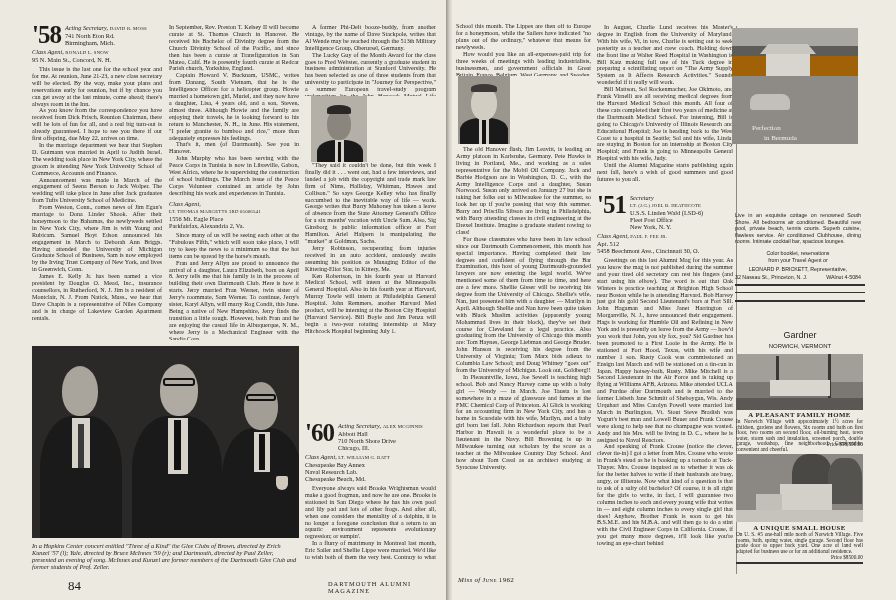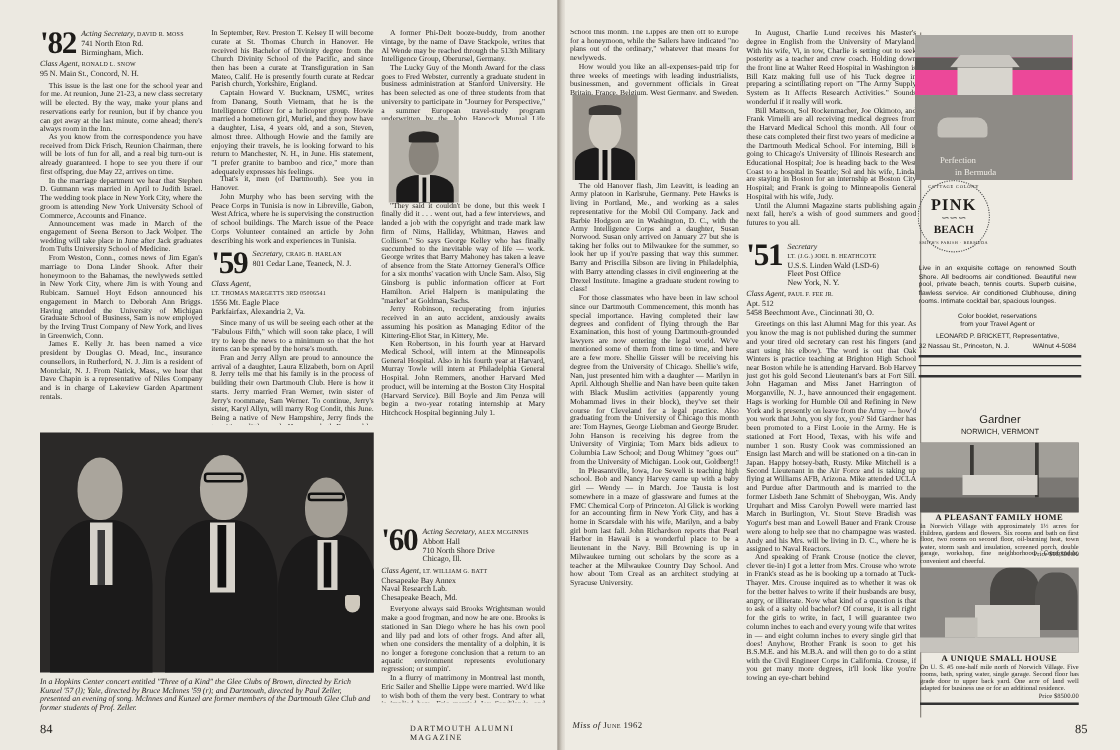--- a/index.html
+++ b/index.html
@@ -16,39 +16,39 @@
   .classinfo { font-size: 6.3px; line-height: 7px; text-align: left; }
   .classinfo i { font-style: italic; }
   .sc { font-size: 4.8px; letter-spacing: 0.2px; text-transform: uppercase; }
   .agent { font-size: 6.3px; line-height: 7px; margin-bottom: 3px; text-align: left; }
   .photo { background: #2a2827; position: relative; overflow: hidden; }
   .photo .head { position: absolute; border-radius: 50% 50% 46% 46%; background: #9c978f; }
   .photo .body { position: absolute; background: #1b1a1a; border-radius: 40% 40% 0 0; }
   .photo .shirt { position: absolute; background: #d6d2ca; }
   .photo .tie { position: absolute; background: #111; }
   .caption { position: absolute; font-style: italic; font-size: 6.3px; line-height: 7px; }
-  .folio { position: absolute; font-size: 10px; }
+  .folio { position: absolute; font-size: 13px; margin-left: 36px; }
   .footer { position: absolute; font-size: 6.4px; letter-spacing: 1px; text-transform: uppercase; }
   .ad-photo { position: absolute; background: #6f6c68; overflow: hidden; }
   .rule { position: absolute; height: 1px; background: #333; }
   .ad-text { position: absolute; font-family: "Liberation Sans", sans-serif; font-size: 5.3px; line-height: 6.5px; }
   .hills-title { position: absolute; font-family: "Liberation Sans", sans-serif; font-weight: bold; font-size: 21px; letter-spacing: 4px; }
   .center { text-align: center; }
   .house-title { position: absolute; font-weight: bold; font-size: 6.8px; text-transform: uppercase; text-align: center; letter-spacing: 0.4px; }
   .house-desc { position: absolute; font-size: 5.3px; line-height: 5.6px; text-align: justify; }
   .seal { position: absolute; text-align: center; }
 </style>
 </head>
 <body>
 
 <div class="page page-left">
 
   <div class="col" style="left:32px; top:24px; width:130px;">
     <div class="classhead">
-      <span class="classnum">'82</span>
+      <span class="classnum">'58</span>
       <div class="classinfo">
         <i>Acting Secretary,</i> <span class="sc">David R. Moss</span><br>
         <span>741 North Eton Rd.</span><br>
         <span>Birmingham, Mich.</span>
       </div>
     </div>
     <div class="agent">
       <i>Class Agent,</i> <span class="sc">Ronald L. Snow</span><br>
       <span>95 N. Main St., Concord, N. H.</span>
     </div>
@@ -61,27 +61,20 @@
   </div>
 
   <div class="col" style="left:169px; top:24px; width:130px; height:220px; overflow:hidden;">
     <p style="text-indent:0">In September, Rev. Preston T. Kelsey II will become curate at St. Thomas Church in Hanover. He received his Bachelor of Divinity degree from the Church Divinity School of the Pacific, and since then has been a curate at Transfiguration in San Mateo, Calif. He is presently fourth curate at Redcar Parish church, Yorkshire, England.</p>
     <p>Captain Howard V. Bucknam, USMC, writes from Danang, South Vietnam, that he is the Intelligence Officer for a helicopter group. Howie married a hometown girl, Muriel, and they now have a daughter, Lisa, 4 years old, and a son, Steven, almost three. Although Howie and the family are enjoying their travels, he is looking forward to his return to Manchester, N. H., in June. His statement, "I prefer granite to bamboo and rice," more than adequately expresses his feelings.</p>
     <p>That's it, men (of Dartmouth). See you in Hanover.</p>
     <p>John Murphy who has been serving with the Peace Corps in Tunisia is now in Libreville, Gabon, West Africa, where he is supervising the construction of school buildings. The March issue of the Peace Corps Volunteer contained an article by John describing his work and experiences in Tunisia.</p>
   </div>
 
   <div class="col" style="left:169px; top:200px; width:130px; height:140px; overflow:hidden;">
-    <div class="classhead">
-      <span class="classnum">'59</span>
-      <div class="classinfo">
-        <i>Secretary,</i> <span class="sc">Craig B. Harlan</span><br>
-        <span>801 Cedar Lane, Teaneck, N. J.</span>
-      </div>
-    </div>
     <div class="agent">
       <i>Class Agent,</i><br>
       <span class="sc">Lt. Thomas Margetts 3rd 05006541</span><br>
       <span>1556 Mt. Eagle Place</span><br>
       <span>Parkfairfax, Alexandria 2, Va.</span>
     </div>
     <p>Since many of us will be seeing each other at the "Fabulous Fifth," which will soon take place, I will try to keep the news to a minimum so that the hot items can be spread by the horse's mouth.</p>
     <p>Fran and Jerry Allyn are proud to announce the arrival of a daughter, Laura Elizabeth, born on April 8. Jerry tells me that his family is in the process of building their own Dartmouth Club. Here is how it starts. Jerry married Fran Werner, twin sister of Jerry's roommate, Sam Werner. To continue, Jerry's sister, Karyl Allyn, will marry Rog Condit, this June. Being a native of New Hampshire, Jerry finds the transition a little rough. However, both Fran and he are enjoying the casual life in Albuquerque, N. M., where Jerry is a Mechanical Engineer with the Sandia Corp.</p>
   </div>
 
@@ -191,39 +184,31 @@
       <i>Class Agent,</i> <span class="sc">Paul F. Fee Jr.</span><br>
       <span>Apt. 512</span><br>
       <span>5458 Beechmont Ave., Cincinnati 30, O.</span>
     </div>
     <p>Greetings on this last Alumni Mag for this year. As you know the mag is not published during the summer and your tired old secretary can rest his fingers (and start using his elbow). The word is out that Oak Winters is practice teaching at Brighton High School near Boston while he is attending Harvard. Bob Harvey just got his gold Second Lieutenant's bars at Fort Sill. John Hagaman and Miss Janet Harrington of Morganville, N. J., have announced their engagement. Hags is working for Humble Oil and Refining in New York and is presently on leave from the Army — how'd you work that John, you sly fox, you? Sid Gardner has been promoted to a First Looie in the Army. He is stationed at Fort Hood, Texas, with his wife and number 1 son. Rusty Cook was commissioned an Ensign last March and will be stationed on a tin-can in Japan. Happy hotsey-bath, Rusty. Mike Mitchell is a Second Lieutenant in the Air Force and is taking up flying at Williams AFB, Arizona. Mike attended UCLA and Purdue after Dartmouth and is married to the former Lisbeth Jane Schmitt of Sheboygan, Wis. Andy Urquhart and Miss Carolyn Powell were married last March in Burlington, Vt. Stout Steve Bradish was Yogurt's best man and Lowell Bauer and Frank Crouse were along to help see that no champagne was wasted. Andy and his Mrs. will be living in D. C., where he is assigned to Naval Reactors.</p>
     <p>And speaking of Frank Crouse (notice the clever, clever tie-in) I got a letter from Mrs. Crouse who wrote in Frank's stead as he is booking up a tornado at Tuck-Thayer. Mrs. Crouse inquired as to whether it was ok for the better halves to write if their husbands are busy, angry, or illiterate. Now what kind of a question is that to ask of a salty old bachelor? Of course, it is all right for the girls to write, in fact, I will guarantee two column inches to each and every young wife that writes in — and eight column inches to every single girl that does! Anyhow, Brother Frank is soon to get his B.S.M.E. and his M.B.A. and will then go to do a stint with the Civil Engineer Corps in California. Crouse, if you get many more degrees, it'll look like you're towing an eye-chart behind</p>
   </div>
 
   <div style="position:absolute; left:284px; top:26px; width:1px; height:548px; background:#8d8880;"></div>
 
-  <div class="ad-photo" style="left:280px; top:28px; width:126px; height:116px; background:#ec4899;">
+  <div class="ad-photo" style="left:280px; top:28px; width:126px; height:116px; background:#a16207;">
     <div style="position:absolute; left:0; top:0; width:126px; height:18px; background:#a9a7a2;"></div>
     <div style="position:absolute; left:0; top:18px; width:126px; height:10px; background:#5e5c59;"></div>
     <div style="position:absolute; left:28px; top:16px; width:56px; height:10px; background:#c9c6c0; clip-path:polygon(15% 0,85% 0,100% 100%,0 100%);"></div>
     <div style="position:absolute; left:34px; top:26px; width:44px; height:22px; background:#d8d5ce;"></div>
     <div style="position:absolute; left:0; top:48px; width:126px; height:68px; background:#8e8b86;"></div>
     <div style="position:absolute; left:18px; top:66px; width:40px; height:16px; background:#c3c0b9; border-radius:8px 8px 3px 3px;"></div>
     <div style="position:absolute; left:20px; top:96px; font-family:'Liberation Serif',serif; font-size:7px; color:#f0ede6;">Perfection</div>
     <div style="position:absolute; left:32px; top:106px; font-family:'Liberation Serif',serif; font-size:7px; color:#f0ede6;">in Bermuda</div>
   </div>
 
-  <div class="seal" style="left:282px; top:144px; width:58px; height:58px;">
-    <div style="position:absolute; left:0; top:0; width:58px; height:58px; border-radius:50%; border:1px dotted #555;"></div>
-    <div style="position:absolute; left:0; top:3px; width:58px; font-size:3.6px; letter-spacing:0.6px;">COTTAGE COLONY</div>
-    <div style="position:absolute; left:0; top:12px; width:58px; font-weight:bold; font-size:13px; letter-spacing:1px;">PINK</div>
-    <div style="position:absolute; left:0; top:26px; width:58px; font-size:8px; color:#444;">∽∽∽</div>
-    <div style="position:absolute; left:0; top:34px; width:58px; font-weight:bold; font-size:9px;">BEACH</div>
-    <div style="position:absolute; left:0; top:48px; width:58px; font-size:3.4px; letter-spacing:0.4px;">SMITH'S PARISH · BERMUDA</div>
-  </div>
 
   <div class="ad-text" style="left:283px; top:212px; width:126px; text-align:justify;">Live in an exquisite cottage on renowned South Shore. All bedrooms air conditioned. Beautiful new pool, private beach, tennis courts. Superb cuisine, flawless service. Air conditioned Clubhouse, dining rooms. Intimate cocktail bar, spacious lounges.</div>
   <div class="ad-text center" style="left:283px; top:250px; width:126px;">Color booklet, reservations</div>
   <div class="ad-text center" style="left:283px; top:257px; width:126px;">from your Travel Agent or</div>
   <div class="ad-text center" style="left:283px; top:266px; width:126px;">LEONARD P. BRICKETT, Representative,</div>
   <div class="ad-text" style="left:283px; top:274px; width:126px; display:flex; justify-content:space-between;">
     <span>32 Nassau St., Princeton, N. J.</span>
     <span>WAlnut 4-5084</span>
   </div>
 

